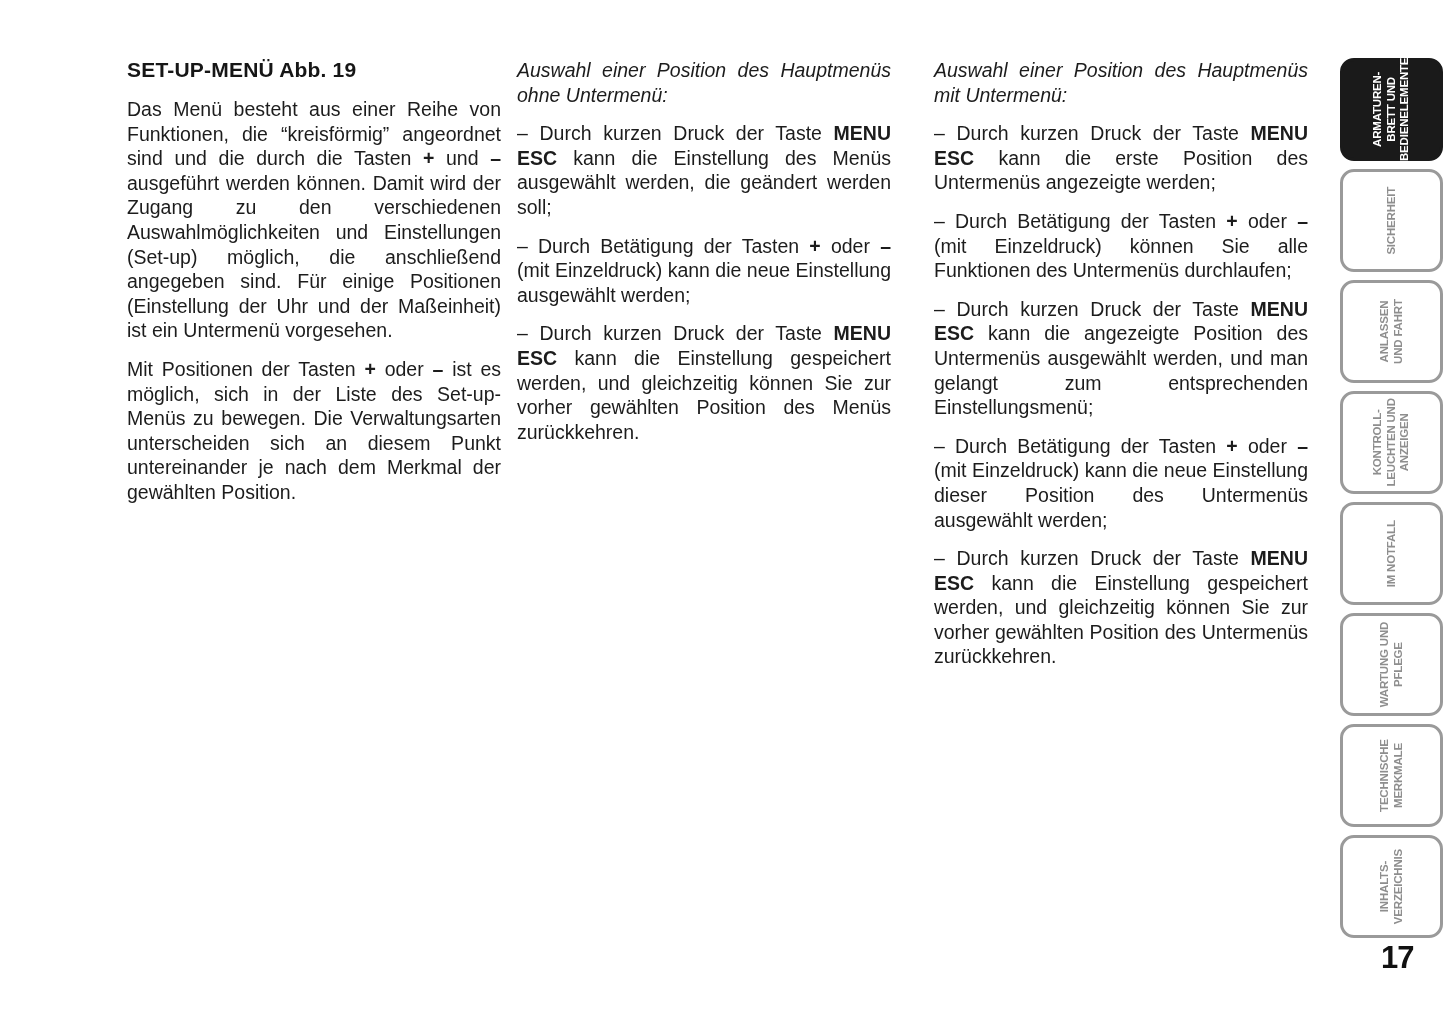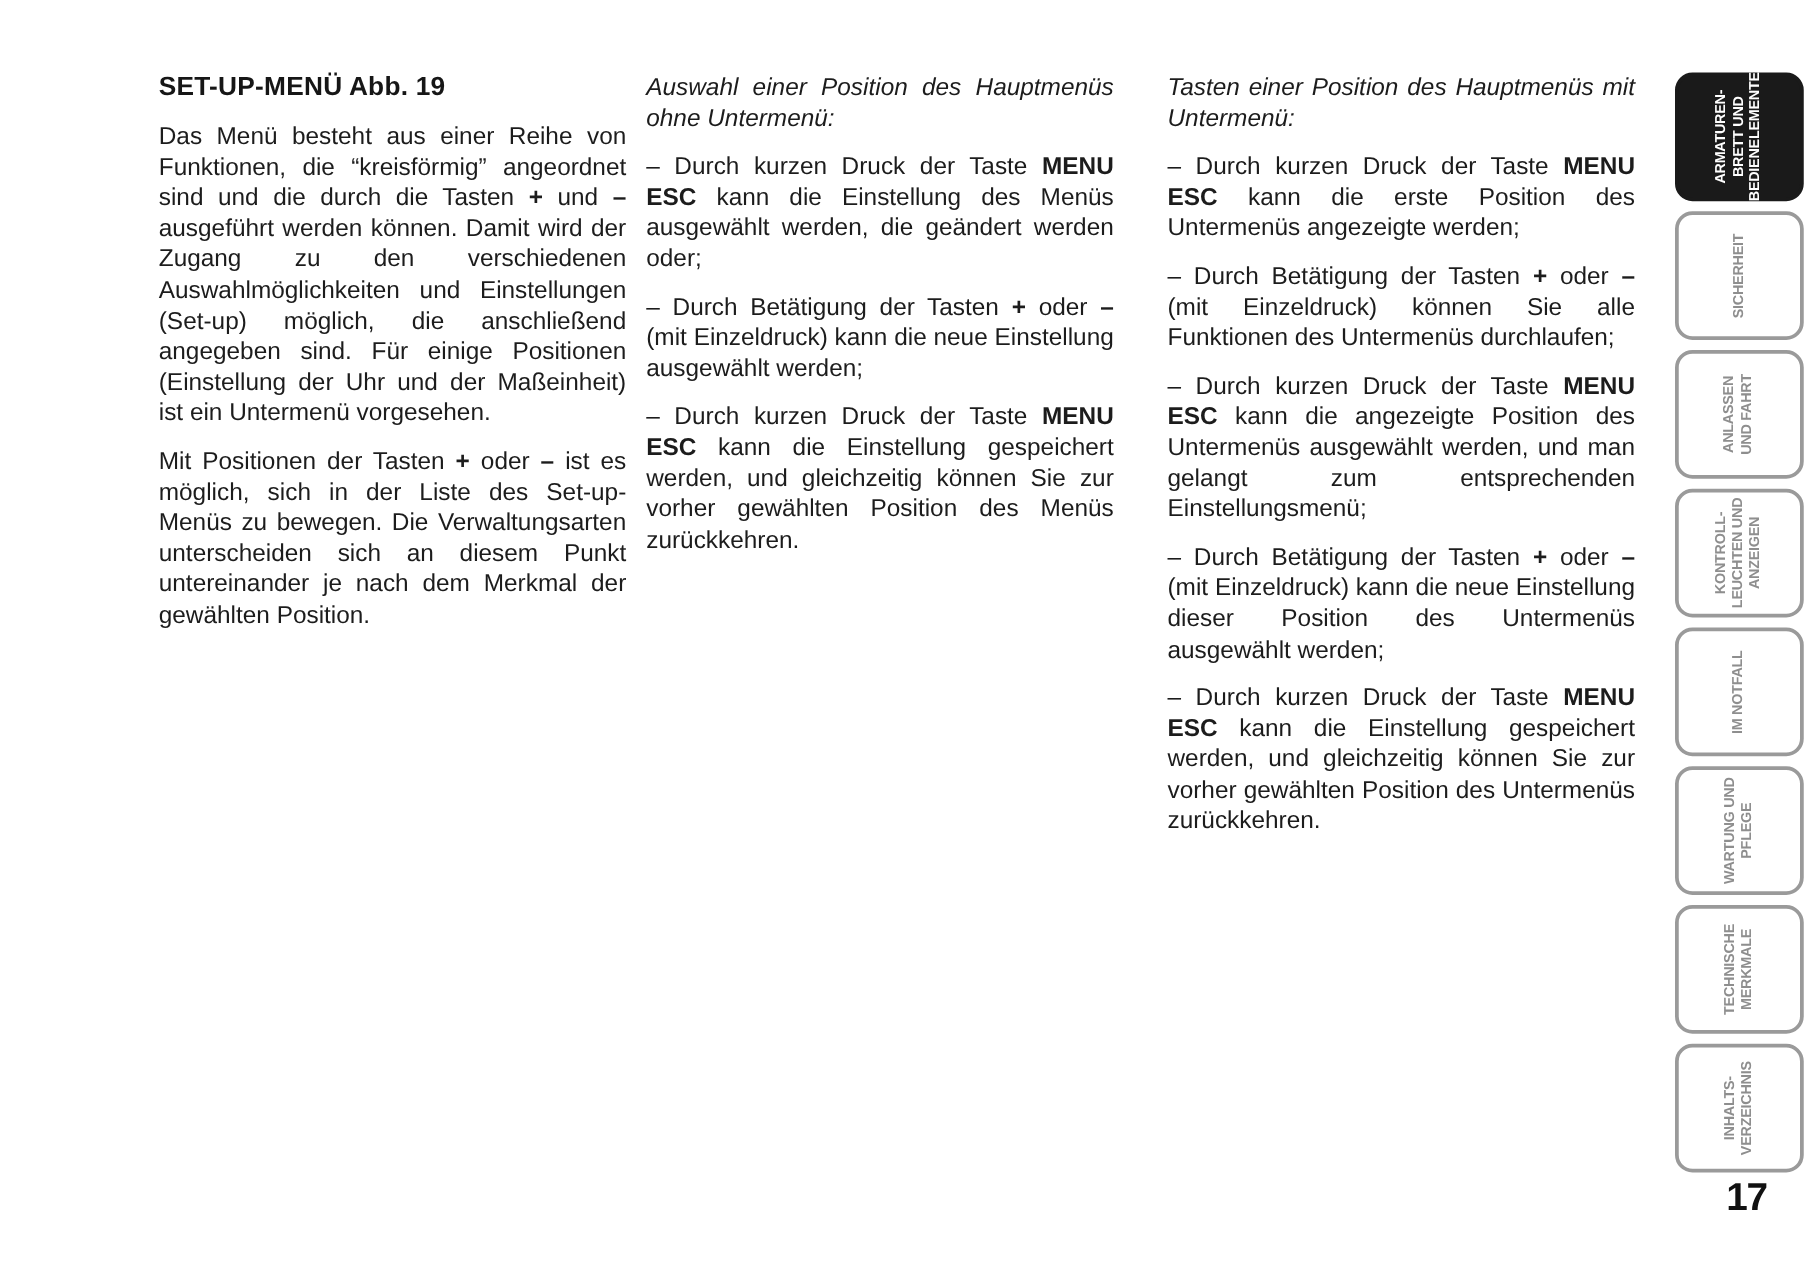--- a/index.html
+++ b/index.html
@@ -60,27 +60,27 @@
 <div id="page">
 
   <div class="col col-1">
     <h2>SET-UP-MENÜ Abb. 19</h2>
     <p><span>Das Menü besteht aus einer Reihe von Funktionen, die “kreisförmig” angeordnet sind und die durch die Tasten </span><span class="b">+</span><span> und </span><span class="b">–</span><span> ausgeführt werden können. Damit wird der Zugang zu den verschiedenen Auswahlmöglichkeiten und Einstellungen (Set-up) möglich, die anschließend angegeben sind. Für einige Positionen (Einstellung der Uhr und der Maßeinheit) ist ein Untermenü vorgesehen.</span></p>
     <p><span>Mit Positionen der Tasten </span><span class="b">+</span><span> oder </span><span class="b">–</span><span> ist es möglich, sich in der Liste des Set-up-Menüs zu bewegen. Die Verwaltungsarten unterscheiden sich an diesem Punkt untereinander je nach dem Merkmal der gewählten Position.</span></p>
   </div>
 
   <div class="col col-2">
     <p class="intro">Auswahl einer Position des Hauptmenüs ohne Untermenü:</p>
-    <p><span>– Durch kurzen Druck der Taste </span><span class="b">MENU ESC</span><span> kann die Einstellung des Menüs ausgewählt werden, die geändert werden oder;</span></p>
+    <p><span>– Durch kurzen Druck der Taste </span><span class="b">MENU ESC</span><span> kann die Einstellung des Menüs ausgewählt werden, die geändert werden soll;</span></p>
     <p><span>– Durch Betätigung der Tasten </span><span class="b">+</span><span> oder </span><span class="b">–</span><span> (mit Einzeldruck) kann die neue Einstellung ausgewählt werden;</span></p>
     <p><span>– Durch kurzen Druck der Taste </span><span class="b">MENU ESC</span><span> kann die Einstellung gespeichert werden, und gleichzeitig können Sie zur vorher gewählten Position des Menüs zurückkehren.</span></p>
   </div>
 
   <div class="col col-3">
-    <p class="intro">Tasten einer Position des Hauptmenüs mit Untermenü:</p>
+    <p class="intro">Auswahl einer Position des Hauptmenüs mit Untermenü:</p>
     <p><span>– Durch kurzen Druck der Taste </span><span class="b">MENU ESC</span><span> kann die erste Position des Untermenüs angezeigte werden;</span></p>
     <p><span>– Durch Betätigung der Tasten </span><span class="b">+</span><span> oder </span><span class="b">–</span><span> (mit Einzeldruck) können Sie alle Funktionen des Untermenüs durchlaufen;</span></p>
     <p><span>– Durch kurzen Druck der Taste </span><span class="b">MENU ESC</span><span> kann die angezeigte Position des Untermenüs ausgewählt werden, und man gelangt zum entsprechenden Einstellungsmenü;</span></p>
     <p><span>– Durch Betätigung der Tasten </span><span class="b">+</span><span> oder </span><span class="b">–</span><span> (mit Einzeldruck) kann die neue Einstellung dieser Position des Untermenüs ausgewählt werden;</span></p>
     <p><span>– Durch kurzen Druck der Taste </span><span class="b">MENU ESC</span><span> kann die Einstellung gespeichert werden, und gleichzeitig können Sie zur vorher gewählten Position des Untermenüs zurückkehren.</span></p>
   </div>
 
   <div class="tabs">
     <div class="tab active" style="top:0px">
       <span class="lbl">ARMATUREN-

